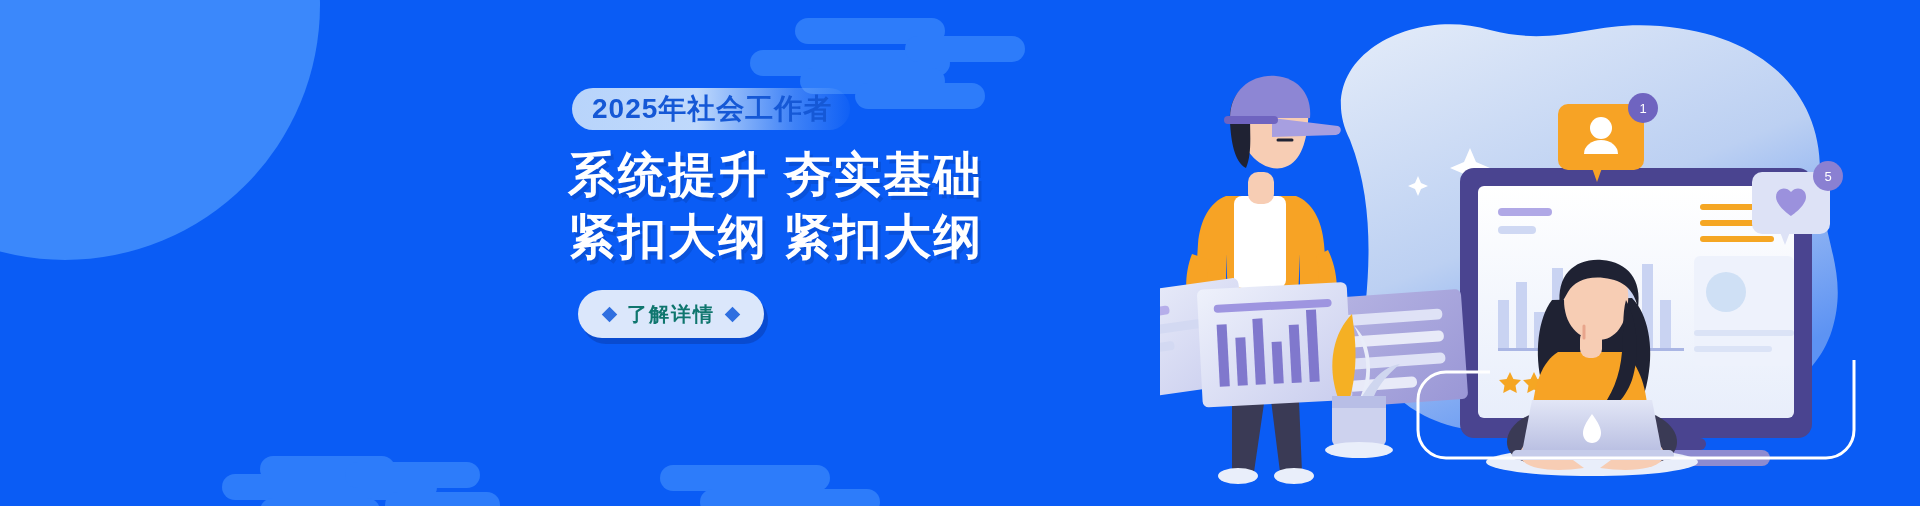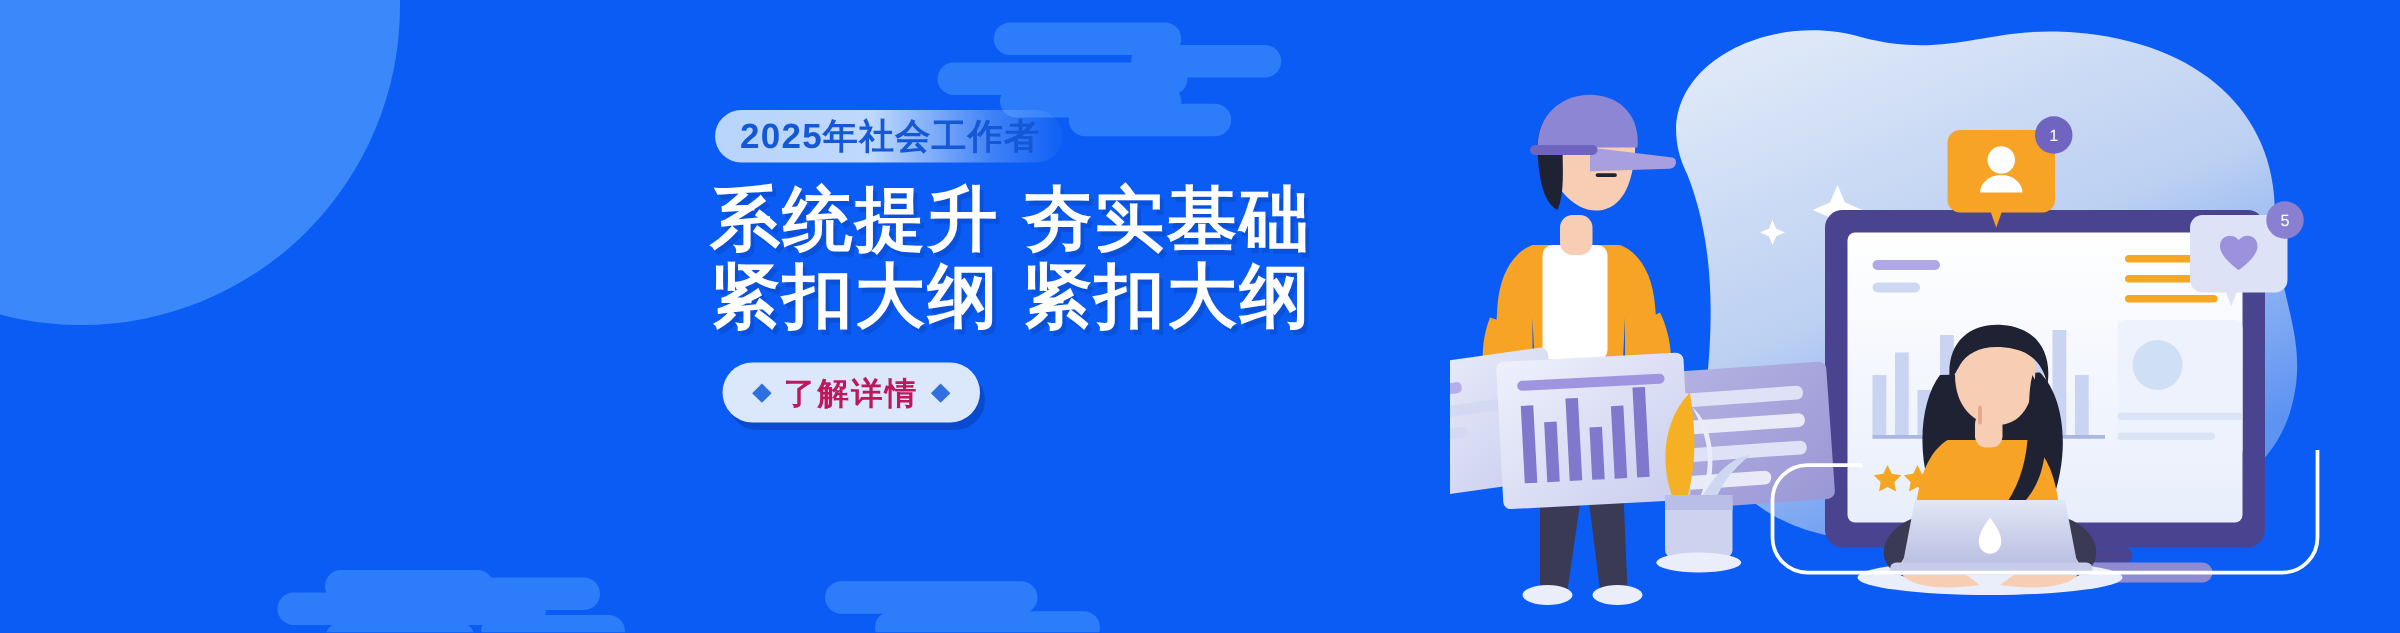--- a/index.html
+++ b/index.html
@@ -53,35 +53,35 @@
     border-radius:21px;
     background:linear-gradient(90deg,#b8d4fb 0%,#bfd9fc 45%,rgba(160,200,250,0.35) 80%,rgba(120,175,250,0.05) 100%);
     font-size:28px;font-weight:700;color:#1558d6;letter-spacing:1px;
     white-space:nowrap;
   }
 
   .headline{
     position:absolute;left:568px;top:144px;width:460px;
   }
   .headline .line{
-    font-size:56px;font-weight:700;color:#ffffff;
+    font-size:48px;font-weight:700;color:#ffffff;
     letter-spacing:2px;line-height:62px;white-space:nowrap;
     text-shadow:3px 4px 0 rgba(8,60,170,0.35);
   }
 
   .cta{
     position:absolute;left:578px;top:290px;
     height:48px;padding:0 26px;
     display:flex;align-items:center;gap:12px;
     background:#dbe7fb;border-radius:24px;
     box-shadow:4px 6px 0 rgba(8,55,165,0.45);
     cursor:pointer;
   }
   .cta-label{
-    font-size:25px;font-weight:700;color:#be185d;letter-spacing:2px;
+    font-size:20px;font-weight:700;color:#0f766e;letter-spacing:2px;
     white-space:nowrap;
   }
   .diamond{
     width:11px;height:11px;background:#2f6fe0;transform:rotate(45deg);
     flex:0 0 auto;
   }
 
   
   .illus{position:absolute;right:0;top:0;width:760px;height:506px;}
   .illus svg{display:block;width:760px;height:506px;}

